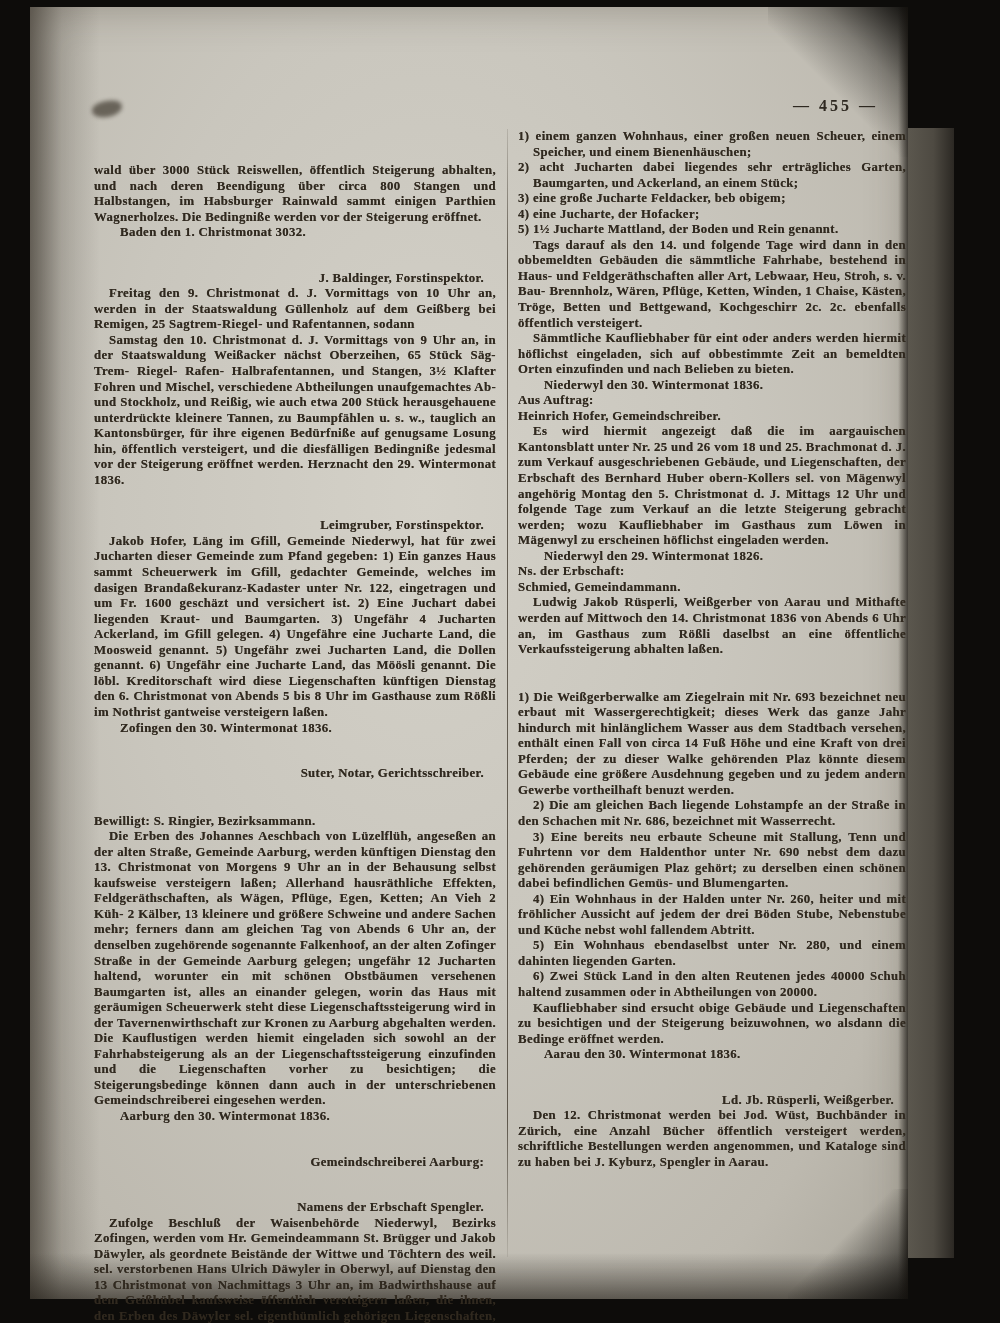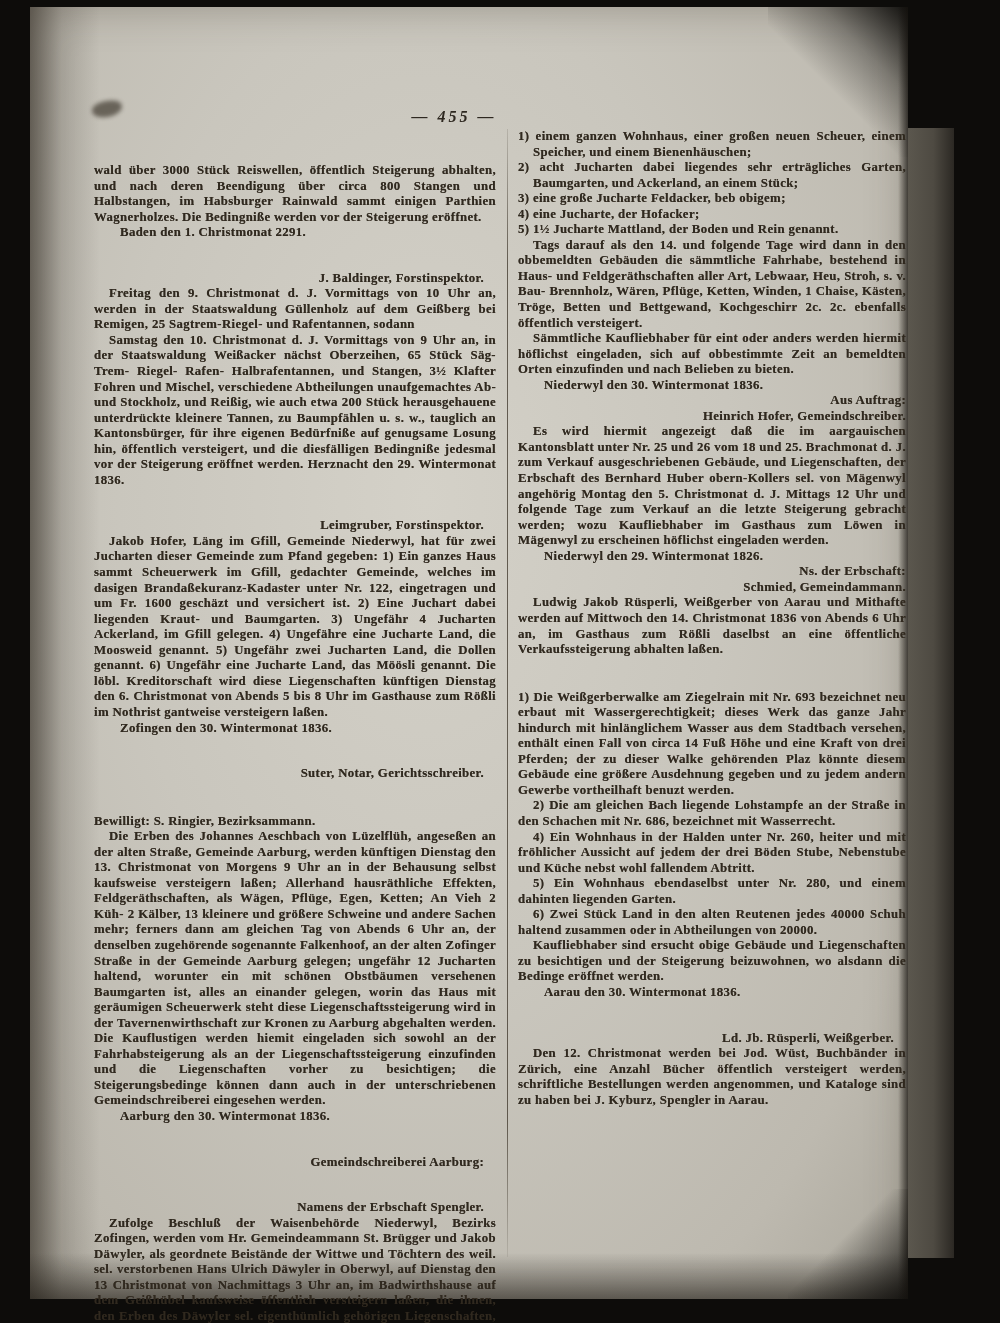--- a/index.html
+++ b/index.html
@@ -76,28 +76,27 @@
     background: #4a443a;
     border-radius: 50% 40% 55% 45%;
     filter: blur(2px);
     opacity: 0.75;
     transform: rotate(-8deg);
   }
   
   .pageno {
     position: absolute;
     left: 0;
-    top: 101px;
+    top: 90px;
     width: 848px;
-    text-align: center;
+    text-align: right;
     font-size: 16px;
     font-weight: bold;
     letter-spacing: 3px;
     color: #2e2820;
-    font-style: italic;
   }
   .col {
     position: absolute;
     color: #30291f;
     font-size: 12.8px;
     line-height: 15.55px;
     font-weight: bold;
     text-align: justify;
     letter-spacing: 0.35px;
     text-shadow: 0 0 0.5px rgba(45,35,25,0.65);
@@ -111,21 +110,21 @@
     top: 122px;
     width: 1px;
     height: 1128px;
     background: linear-gradient(180deg, rgba(60,52,40,0.15), rgba(60,52,40,0.75) 12%, rgba(60,52,40,0.75) 88%, rgba(60,52,40,0.1));
   }
   .blk { margin: 0; text-align: justify; }
   .para     { text-indent: 15px; }
   .dateline { text-indent: 26px; text-align: left; }
   .flush    { text-indent: 0; margin-top: 32px; }
   .sig      { text-align: right; padding-right: 12px; text-indent: 0; margin-top: 30px; }
-  .center   { text-align: right; text-indent: 0; }
+  .center   { text-align: left; text-indent: 0; }
   .hang     { padding-left: 15px; text-indent: -15px; }
 </style>
 </head>
 <body>
 
 <div class="scan">
 
   <div class="next-page-strip"></div>
 
   <div class="paper">
@@ -136,21 +135,21 @@
     <div class="edge-right-dark"></div>
 
     <div class="ink-smudge"></div>
 
     <div class="pageno">—  455  —</div>
 
     <div class="divider"></div>
 
     <div class="col col-left">
         <p class="blk flush">wald über 3000 Stück Reiswellen, öffentlich Steigerung abhalten, und nach deren Beendigung über circa 800 Stangen und Halbstangen, im Habsburger Rainwald sammt einigen Parthien Wagnerholzes. Die Bedingniße werden vor der Steigerung eröffnet.</p>
-        <p class="blk dateline">Baden den 1. Christmonat 2291.</p>
+        <p class="blk dateline">Baden den 1. Christmonat 3032.</p>
         <p class="blk sig">J. Baldinger, Forstinspektor.</p>
         <p class="blk para">Freitag den 9. Christmonat d. J. Vormittags von 10 Uhr an, werden in der Staatswaldung Güllenholz auf dem Geißberg bei Remigen, 25 Sagtrem-Riegel- und Rafentannen, sodann</p>
         <p class="blk para">Samstag den 10. Christmonat d. J. Vormittags von 9 Uhr an, in der Staatswaldung Weißacker nächst Oberzeihen, 65 Stück Säg- Trem- Riegel- Rafen- Halbrafentannen, und Stangen, 3½ Klafter Fohren und Mischel, verschiedene Abtheilungen unaufgemachtes Ab- und Stockholz, und Reißig, wie auch etwa 200 Stück herausgehauene unterdrückte kleinere Tannen, zu Baumpfählen u. s. w., tauglich an Kantonsbürger, für ihre eigenen Bedürfniße auf genugsame Losung hin, öffentlich versteigert, und die diesfälligen Bedingniße jedesmal vor der Steigerung eröffnet werden. Herznacht den 29. Wintermonat 1836.</p>
         <p class="blk sig">Leimgruber, Forstinspektor.</p>
         <p class="blk para">Jakob Hofer, Läng im Gfill, Gemeinde Niederwyl, hat für zwei Jucharten dieser Gemeinde zum Pfand gegeben: 1) Ein ganzes Haus sammt Scheuerwerk im Gfill, gedachter Gemeinde, welches im dasigen Brandaßekuranz-Kadaster unter Nr. 122, eingetragen und um Fr. 1600 geschäzt und versichert ist. 2) Eine Juchart dabei liegenden Kraut- und Baumgarten. 3) Ungefähr 4 Jucharten Ackerland, im Gfill gelegen. 4) Ungefähre eine Jucharte Land, die Moosweid genannt. 5) Ungefähr zwei Jucharten Land, die Dollen genannt. 6) Ungefähr eine Jucharte Land, das Möösli genannt. Die löbl. Kreditorschaft wird diese Liegenschaften künftigen Dienstag den 6. Christmonat von Abends 5 bis 8 Uhr im Gasthause zum Rößli im Nothrist gantweise versteigern laßen.</p>
         <p class="blk dateline">Zofingen den 30. Wintermonat 1836.</p>
         <p class="blk sig">Suter, Notar, Gerichtsschreiber.</p>
         <p class="blk flush">Bewilligt: S. Ringier, Bezirksammann.</p>
         <p class="blk para">Die Erben des Johannes Aeschbach von Lüzelflüh, angeseßen an der alten Straße, Gemeinde Aarburg, werden künftigen Dienstag den 13. Christmonat von Morgens 9 Uhr an in der Behausung selbst kaufsweise versteigern laßen; Allerhand hausräthliche Effekten, Feldgeräthschaften, als Wägen, Pflüge, Egen, Ketten; An Vieh 2 Küh- 2 Kälber, 13 kleinere und größere Schweine und andere Sachen mehr; ferners dann am gleichen Tag von Abends 6 Uhr an, der denselben zugehörende sogenannte Falkenhoof, an der alten Zofinger Straße in der Gemeinde Aarburg gelegen; ungefähr 12 Jucharten haltend, worunter ein mit schönen Obstbäumen versehenen Baumgarten ist, alles an einander gelegen, worin das Haus mit geräumigen Scheuerwerk steht diese Liegenschaftssteigerung wird in der Tavernenwirthschaft zur Kronen zu Aarburg abgehalten werden. Die Kauflustigen werden hiemit eingeladen sich sowohl an der Fahrhabsteigerung als an der Liegenschaftssteigerung einzufinden und die Liegenschaften vorher zu besichtigen; die Steigerungsbedinge können dann auch in der unterschriebenen Gemeindschreiberei eingesehen werden.</p>
         <p class="blk dateline">Aarburg den 30. Wintermonat 1836.</p>
@@ -169,20 +168,21 @@
         <p class="blk dateline">Niederwyl den 30. Wintermonat 1836.</p>
         <p class="blk center">Aus Auftrag:</p>
         <p class="blk center">Heinrich Hofer, Gemeindschreiber.</p>
         <p class="blk para">Es wird hiermit angezeigt daß die im aargauischen Kantonsblatt unter Nr. 25 und 26 vom 18 und 25. Brachmonat d. J. zum Verkauf ausgeschriebenen Gebäude, und Liegenschaften, der Erbschaft des Bernhard Huber obern-Kollers sel. von Mägenwyl angehörig Montag den 5. Christmonat d. J. Mittags 12 Uhr und folgende Tage zum Verkauf an die letzte Steigerung gebracht werden; wozu Kaufliebhaber im Gasthaus zum Löwen in Mägenwyl zu erscheinen höflichst eingeladen werden.</p>
         <p class="blk dateline">Niederwyl den 29. Wintermonat 1826.</p>
         <p class="blk center">Ns. der Erbschaft:</p>
         <p class="blk center">Schmied, Gemeindammann.</p>
         <p class="blk para">Ludwig Jakob Rüsperli, Weißgerber von Aarau und Mithafte werden auf Mittwoch den 14. Christmonat 1836 von Abends 6 Uhr an, im Gasthaus zum Rößli daselbst an eine öffentliche Verkaufssteigerung abhalten laßen.</p>
         <p class="blk flush">1) Die Weißgerberwalke am Ziegelrain mit Nr. 693 bezeichnet neu erbaut mit Wassergerechtigkeit; dieses Werk das ganze Jahr hindurch mit hinlänglichem Wasser aus dem Stadtbach versehen, enthält einen Fall von circa 14 Fuß Höhe und eine Kraft von drei Pferden; der zu dieser Walke gehörenden Plaz könnte diesem Gebäude eine größere Ausdehnung gegeben und zu jedem andern Gewerbe vortheilhaft benuzt werden.</p>
         <p class="blk para">2) Die am gleichen Bach liegende Lohstampfe an der Straße in den Schachen mit Nr. 686, bezeichnet mit Wasserrecht.</p>
+        <p class="blk para">3) Eine bereits neu erbaute Scheune mit Stallung, Tenn und Fuhrtenn vor dem Haldenthor unter Nr. 690 nebst dem dazu gehörenden geräumigen Plaz gehört; zu derselben einen schönen dabei befindlichen Gemüs- und Blumengarten.</p>
         <p class="blk para">4) Ein Wohnhaus in der Halden unter Nr. 260, heiter und mit fröhlicher Aussicht auf jedem der drei Böden Stube, Nebenstube und Küche nebst wohl fallendem Abtritt.</p>
         <p class="blk para">5) Ein Wohnhaus ebendaselbst unter Nr. 280, und einem dahinten liegenden Garten.</p>
         <p class="blk para">6) Zwei Stück Land in den alten Reutenen jedes 40000 Schuh haltend zusammen oder in Abtheilungen von 20000.</p>
         <p class="blk para">Kaufliebhaber sind ersucht obige Gebäude und Liegenschaften zu besichtigen und der Steigerung beizuwohnen, wo alsdann die Bedinge eröffnet werden.</p>
         <p class="blk dateline">Aarau den 30. Wintermonat 1836.</p>
         <p class="blk sig">Ld. Jb. Rüsperli, Weißgerber.</p>
         <p class="blk para">Den 12. Christmonat werden bei Jod. Wüst, Buchbänder in Zürich, eine Anzahl Bücher öffentlich versteigert werden, schriftliche Bestellungen werden angenommen, und Kataloge sind zu haben bei J. Kyburz, Spengler in Aarau.</p>
       </div>
   </div>
 

